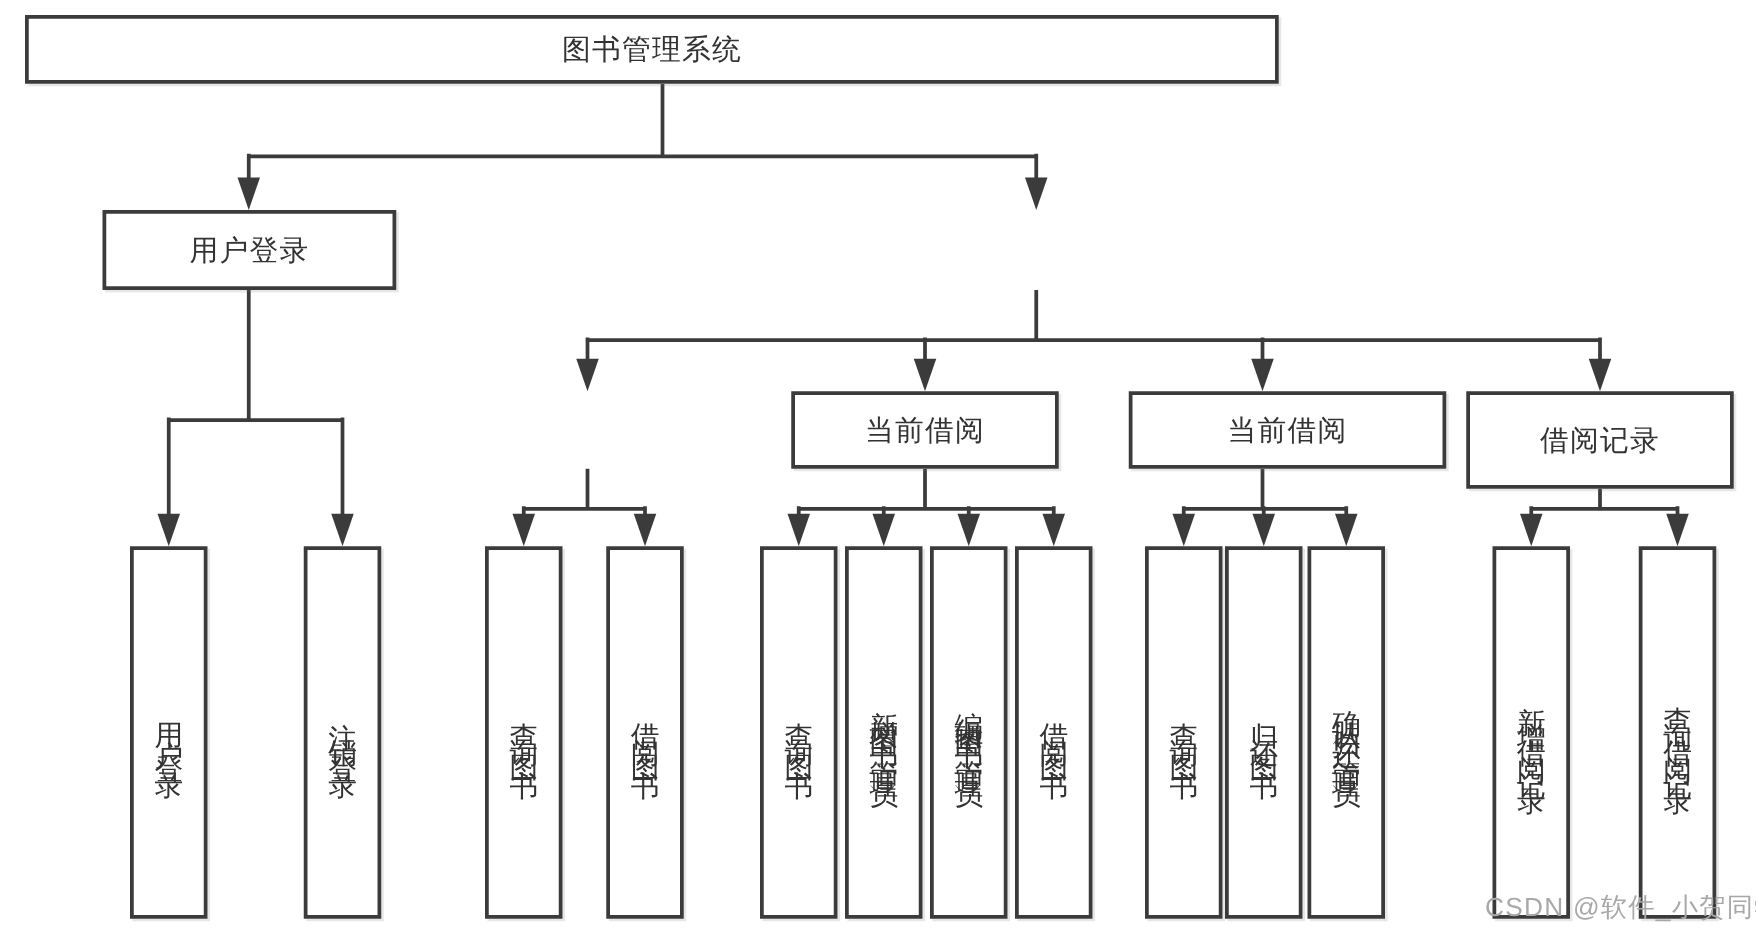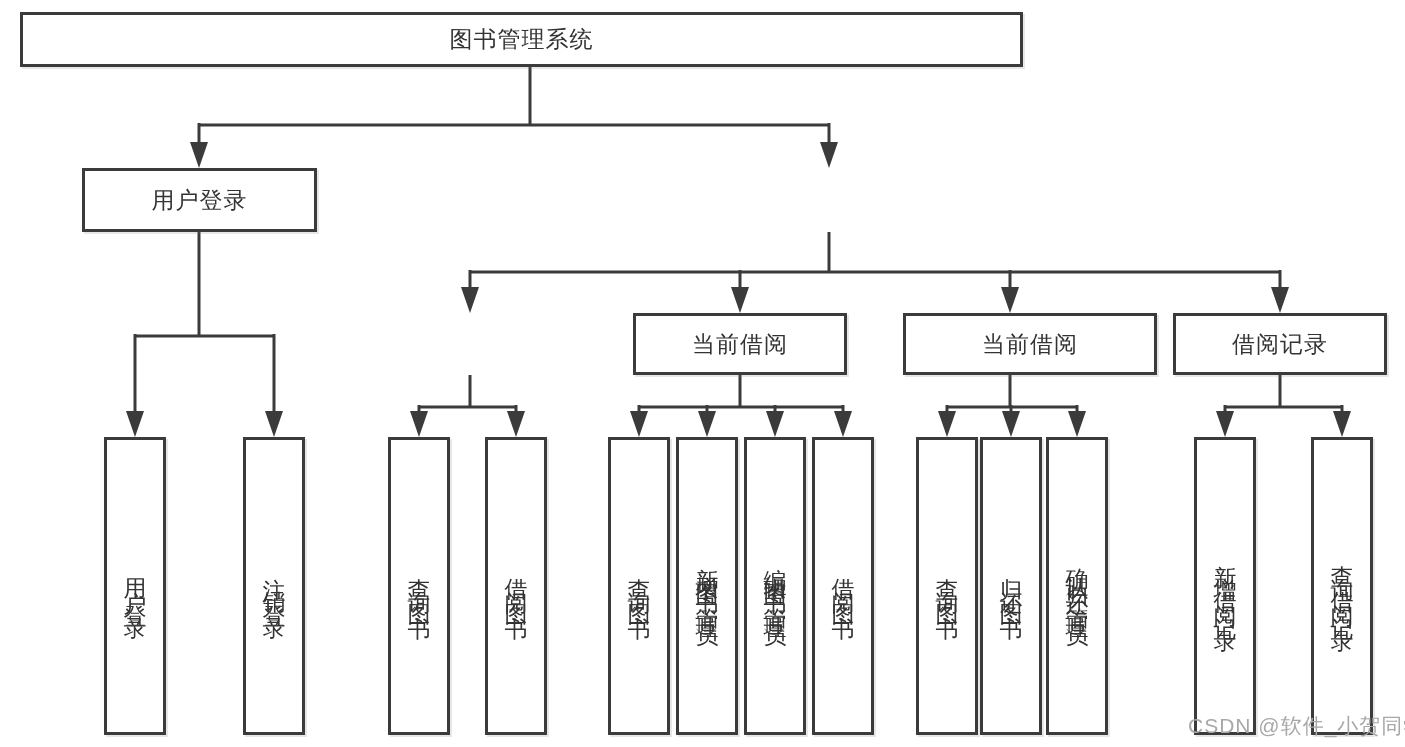--- a/index.html
+++ b/index.html
@@ -127,21 +127,21 @@
   <div class="node h" style="left:82px;top:168px;width:235px;height:64px">
     <span>用户登录</span>
   </div>
 
   <div class="node h" style="left:633px;top:313px;width:214px;height:62px">
     <span>当前借阅</span>
   </div>
   <div class="node h" style="left:903px;top:313px;width:254px;height:62px">
     <span>当前借阅</span>
   </div>
-  <div class="node h" style="left:1173px;top:313px;width:214px;height:62px">
+  <div class="node h" style="left:1173px;top:313px;width:214px;height:78px">
     <span>借阅记录</span>
   </div>
 
   <div class="node v" style="left:104px;top:437px;width:62px;height:298px">
     <span>用户登录</span>
   </div>
   <div class="node v" style="left:243px;top:437px;width:62px;height:298px">
     <span>注销登录</span>
   </div>
 

